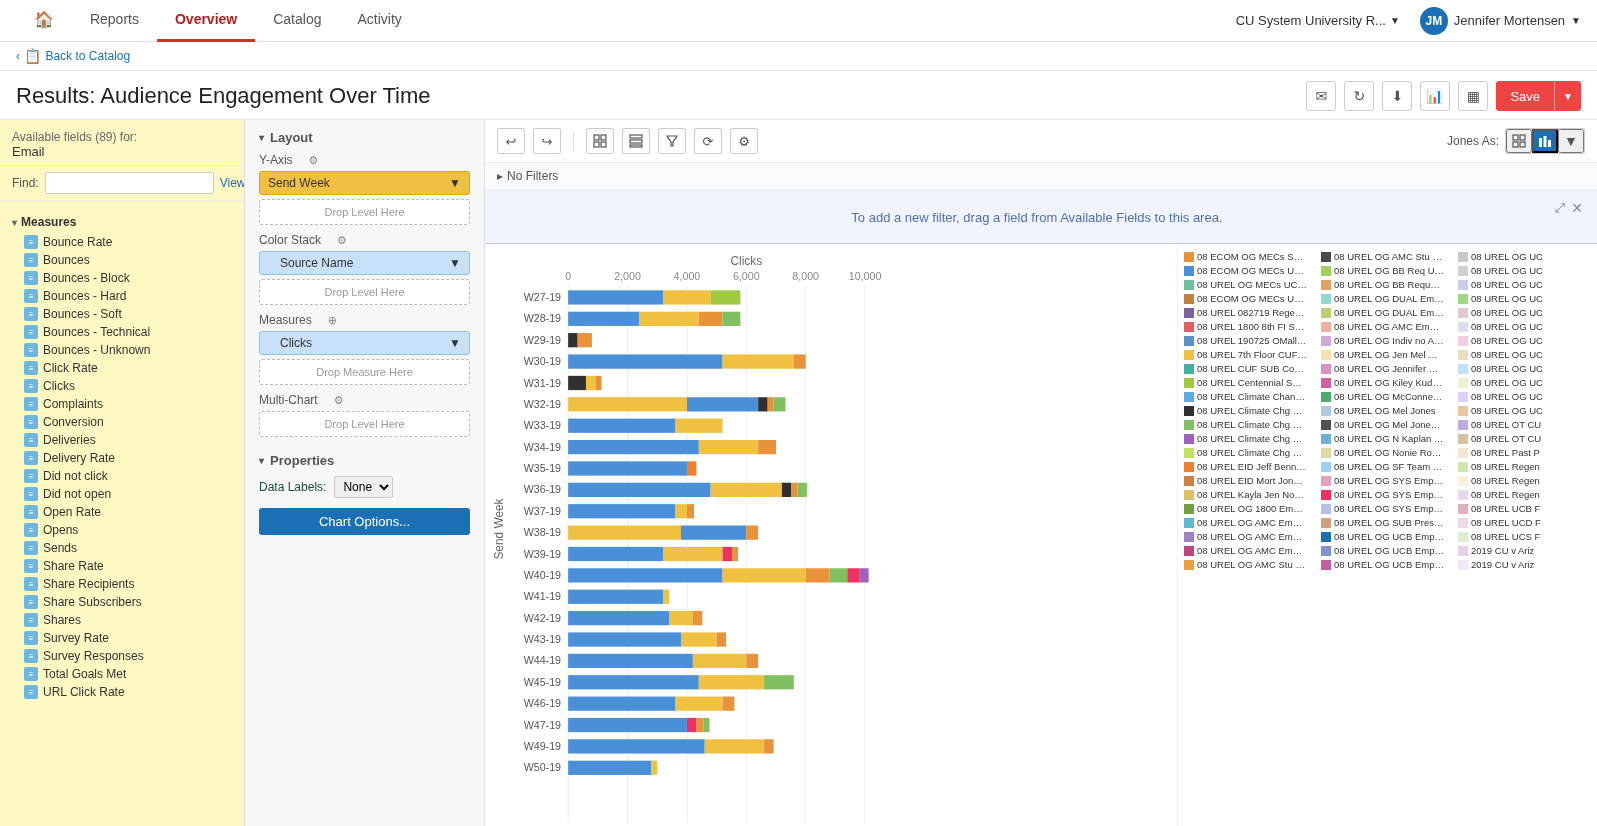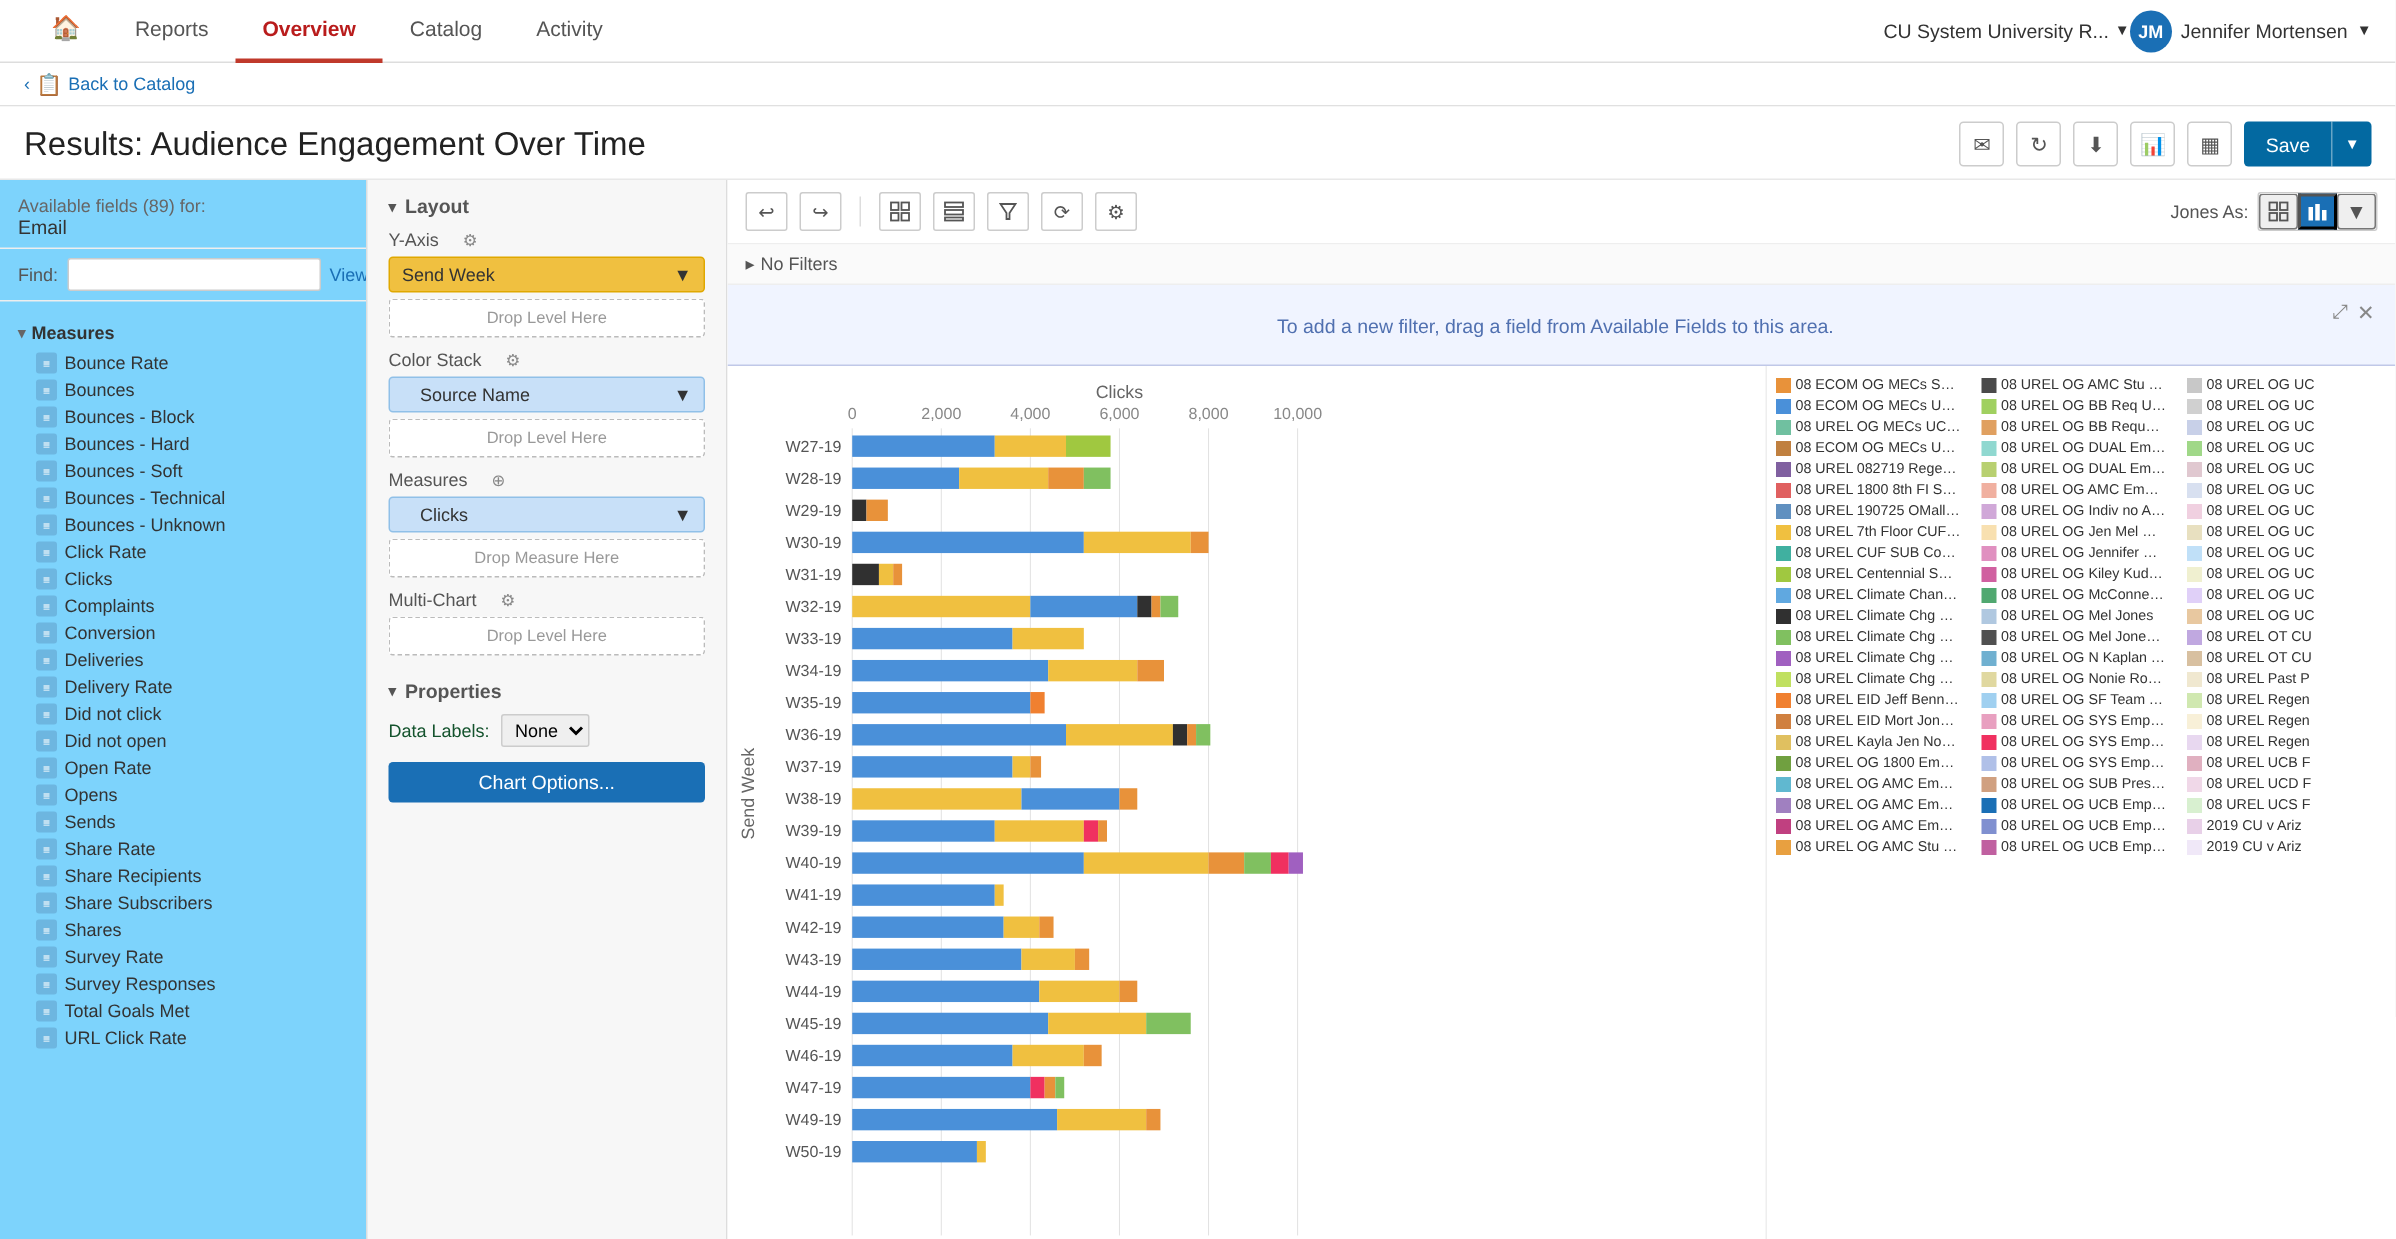--- a/index.html
+++ b/index.html
@@ -4,43 +4,43 @@
   <style>
     * { box-sizing: border-box; margin: 0; padding: 0; }
     body { font-family: -apple-system, BlinkMacSystemFont, 'Segoe UI', Arial, sans-serif; font-size: 13px; background: #f0f0f0; color: #333; }
 
     
     .top-nav { display: flex; align-items: center; background: #fff; border-bottom: 1px solid #ddd; height: 42px; padding: 0 16px; }
     .top-nav-left { display: flex; align-items: center; gap: 0; }
     .nav-tab { padding: 0 18px; height: 42px; display: flex; align-items: center; font-size: 14px; color: #555; cursor: pointer; border-bottom: 3px solid transparent; }
     .nav-tab.active { color: #b91c1c; border-bottom: 3px solid #c0392b; font-weight: 600; }
     .nav-tab.home { color: #555; font-size: 16px; }
-    .top-nav-right { margin-left: auto; display: flex; align-items: center; gap: 0; }
+    .top-nav-right { margin-left: auto; display: flex; align-items: center; gap: 20px; }
     .org-selector { display: flex; align-items: center; gap: 4px; font-size: 13px; color: #333; cursor: pointer; }
     .user-btn { display: flex; align-items: center; gap: 6px; font-size: 13px; color: #333; cursor: pointer; }
     .user-avatar { width: 28px; height: 28px; border-radius: 50%; background: #1a6fb5; color: white; display: flex; align-items: center; justify-content: center; font-size: 12px; font-weight: bold; }
 
     
     .sub-header { background: #fff; border-bottom: 1px solid #e0e0e0; padding: 6px 16px; display: flex; align-items: center; gap: 6px; }
     .back-link { display: flex; align-items: center; gap: 4px; color: #1a6fb5; font-size: 12px; cursor: pointer; }
 
     
     .page-title-area { background: #fff; padding: 10px 16px 8px; display: flex; align-items: center; border-bottom: 1px solid #e8e8e8; }
     .page-title { font-size: 22px; font-weight: 400; color: #222; flex: 1; }
     .page-actions { display: flex; align-items: center; gap: 8px; }
     .action-icon { width: 30px; height: 30px; display: flex; align-items: center; justify-content: center; border: 1px solid #ccc; border-radius: 3px; cursor: pointer; background: #fff; color: #555; font-size: 14px; }
-    .save-btn { display: flex; align-items: center; background: #0369a1; color: white; border: none; border-radius: 3px; cursor: pointer; height: 30px; }
+    .save-btn { display: flex; align-items: center; background: #ef4444; color: white; border: none; border-radius: 3px; cursor: pointer; height: 30px; }
     .save-btn-main { padding: 0 14px; font-size: 13px; }
     .save-btn-arrow { padding: 0 8px; border-left: 1px solid rgba(255,255,255,0.4); font-size: 10px; height: 100%; display: flex; align-items: center; }
 
     
     .main-layout { display: flex; height: calc(826px - 42px - 32px - 46px); overflow: hidden; }
 
     
-    .left-panel { width: 245px; background: #7dd3fc; border-right: 1px solid #ddd; display: flex; flex-direction: column; overflow: hidden; flex-shrink: 0; }
+    .left-panel { width: 245px; background: #fef9c3; border-right: 1px solid #ddd; display: flex; flex-direction: column; overflow: hidden; flex-shrink: 0; }
     .left-panel-header { padding: 10px 12px 6px; border-bottom: 1px solid #eee; }
     .available-fields-label { font-size: 12px; color: #666; }
     .available-fields-type { font-size: 13px; font-weight: 500; color: #333; }
     .find-row { display: flex; align-items: center; gap: 6px; padding: 6px 12px; border-bottom: 1px solid #eee; }
     .find-label { font-size: 12px; color: #555; }
     .find-input { flex: 1; border: 1px solid #ccc; border-radius: 2px; padding: 2px 6px; font-size: 12px; height: 22px; }
     .view-btn { font-size: 12px; color: #1a6fb5; cursor: pointer; display: flex; align-items: center; gap: 2px; }
     .fields-list { flex: 1; overflow-y: auto; padding: 8px 12px; }
     .section-header { font-size: 12px; font-weight: 600; color: #333; margin: 6px 0 4px; display: flex; align-items: center; gap: 4px; cursor: pointer; }
     .section-header::before { content: '▾'; font-size: 10px; color: #666; }

